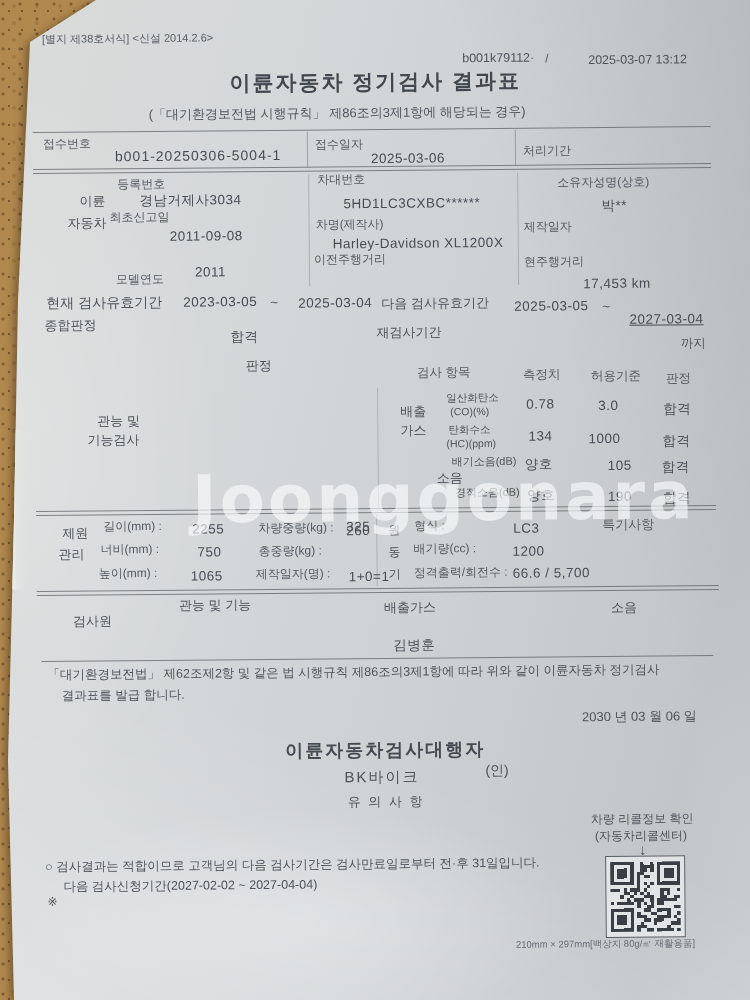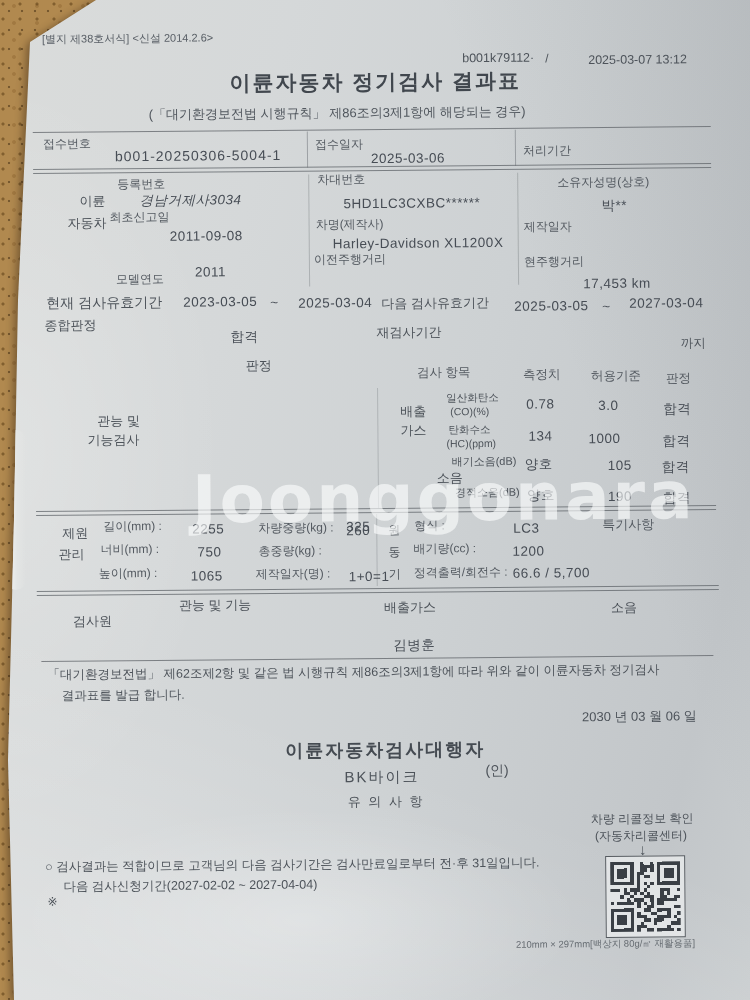--- a/index.html
+++ b/index.html
@@ -67,21 +67,21 @@
         <div class="t lbl" style="left:318px;top:138px;">접수일자</div>
         <div class="t val" style="left:374px;top:151px;">2025-03-06</div>
         <div class="t lbl" style="left:526px;top:146px;">처리기간</div>
         <div class="dline" style="left:36px;top:166px;width:678px;"></div>
 
         <div class="vline" style="left:311px;top:174px;height:112px;opacity:.35;"></div>
         <div class="vline" style="left:520px;top:174px;height:112px;opacity:.35;"></div>
         <div class="t" style="left:82px;top:192px;font-size:13px;">이륜</div>
         <div class="t" style="left:70px;top:214px;font-size:13px;">자동차</div>
         <div class="t lbl" style="left:120px;top:176px;">등록번호</div>
-        <div class="t val" style="left:142px;top:191px;font-style:italic;">경남거제사3034</div>
+        <div class="t val" style="left:142px;top:191px;">경남거제사3034</div>
         <div class="t lbl" style="left:112px;top:209px;">최초신고일</div>
         <div class="t val" style="left:172px;top:227px;">2011-09-08</div>
         <div class="t lbl" style="left:118px;top:245px;margin-top:26px;">모델연도</div>
         <div class="t val" style="left:197px;top:263px;">2011</div>
         <div class="t lbl" style="left:320px;top:173px;">차대번호</div>
         <div class="t val" style="left:346px;top:196px;">5HD1LC3CXBC******</div>
         <div class="t lbl" style="left:318px;top:218px;">차명(제작사)</div>
         <div class="t val" style="left:335px;top:236px;">Harley-Davidson XL1200X</div>
         <div class="t lbl" style="left:316px;top:253px;">이전주행거리</div>
         <div class="t lbl" style="left:524px;top:178px;margin-left:36px;">소유자성명(상호)</div>
@@ -90,21 +90,21 @@
         <div class="t lbl" style="left:526px;top:257px;">현주행거리</div>
         <div class="t val" style="left:585px;top:278px;">17,453 km</div>
 
         <div class="t" style="left:48px;top:292px;font-size:14px;">현재 검사유효기간</div>
         <div class="t val" style="left:185px;top:293px;">2023-03-05</div>
         <div class="t val" style="left:272px;top:294px;">~</div>
         <div class="t val" style="left:300px;top:295px;">2025-03-04</div>
         <div class="t" style="left:383px;top:297px;font-size:13px;">다음 검사유효기간</div>
         <div class="t val" style="left:516px;top:300px;">2025-03-05</div>
         <div class="t val" style="left:604px;top:301px;">~</div>
-        <div class="t val" style="left:631px;top:298px;">2027-03-04</div>
+        <div class="t val" style="left:631px;top:314px;text-decoration:underline;">2027-03-04</div>
 
         <div class="t" style="left:46px;top:316px;font-size:13px;">종합판정</div>
         <div class="t val" style="left:232px;top:328px;">합격</div>
         <div class="t" style="left:378px;top:326px;font-size:13px;">재검사기간</div>
         <div class="t" style="left:682px;top:339px;font-size:12.5px;">까지</div>
         <div class="t" style="left:247px;top:358px;font-size:13px;">판정</div>
 
         <div class="vline" style="left:378px;top:388px;height:120px;opacity:.3;"></div>
         <div class="t lbl" style="left:418px;top:366px;font-size:12.5px;">검사 항목</div>
         <div class="t lbl" style="left:524px;top:369px;font-size:12.5px;">측정치</div>

